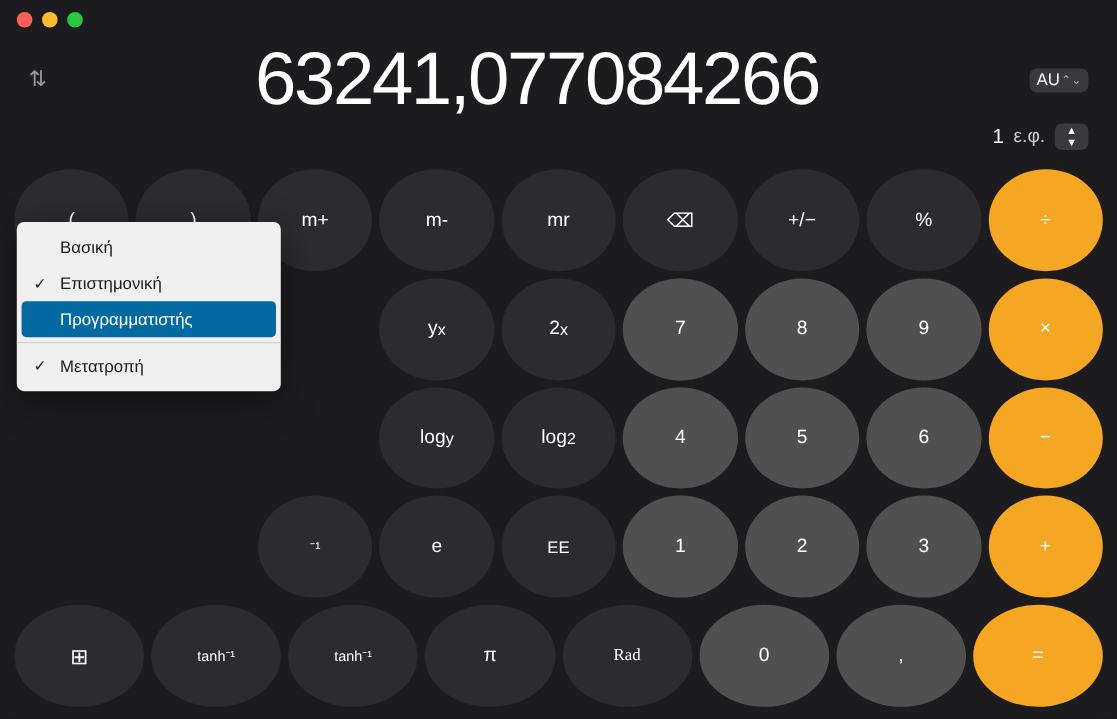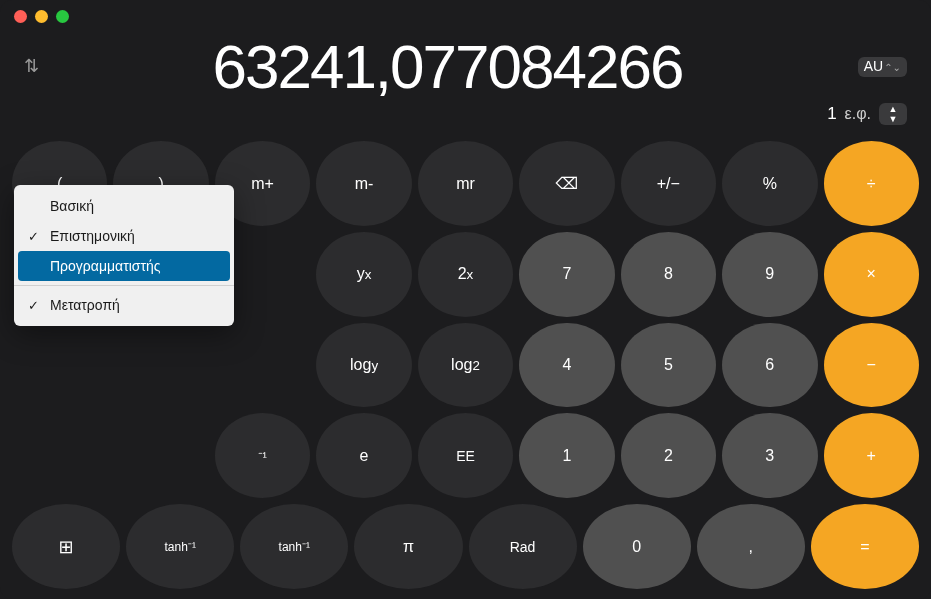--- a/index.html
+++ b/index.html
@@ -277,21 +277,21 @@
       <button class="calc-btn medium">2</button>
       <button class="calc-btn medium">3</button>
       <button class="calc-btn orange">+</button>
     </div>
 
     <div class="button-row">
       <button class="calc-btn dark" style="font-size:18px;">⊞</button>
       <button class="calc-btn dark" style="font-size:12px;">tanh⁻¹</button>
       <button class="calc-btn dark" style="font-size:12px;">tanh⁻¹</button>
       <button class="calc-btn dark">π</button>
-      <button class="calc-btn dark" style="font-size:14px;">Rad</button>
+      <button class="calc-btn dark" style="font-size:14px;font-family:Liberation Serif, serif;">Rad</button>
       <button class="calc-btn medium">0</button>
       <button class="calc-btn medium">,</button>
       <button class="calc-btn orange">=</button>
     </div>
 
     <div class="dropdown-menu">
       <div class="dropdown-item">
         <span class="checkmark"></span>
         <span>Βασική</span>
       </div>

